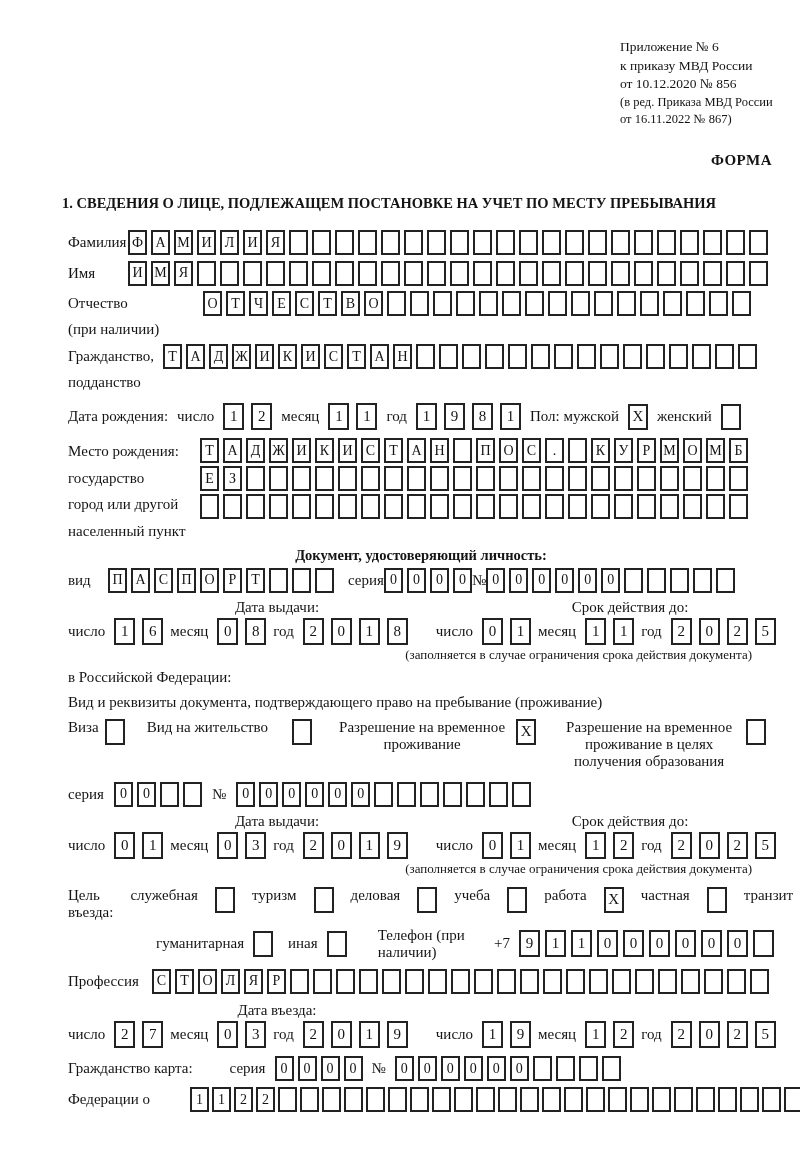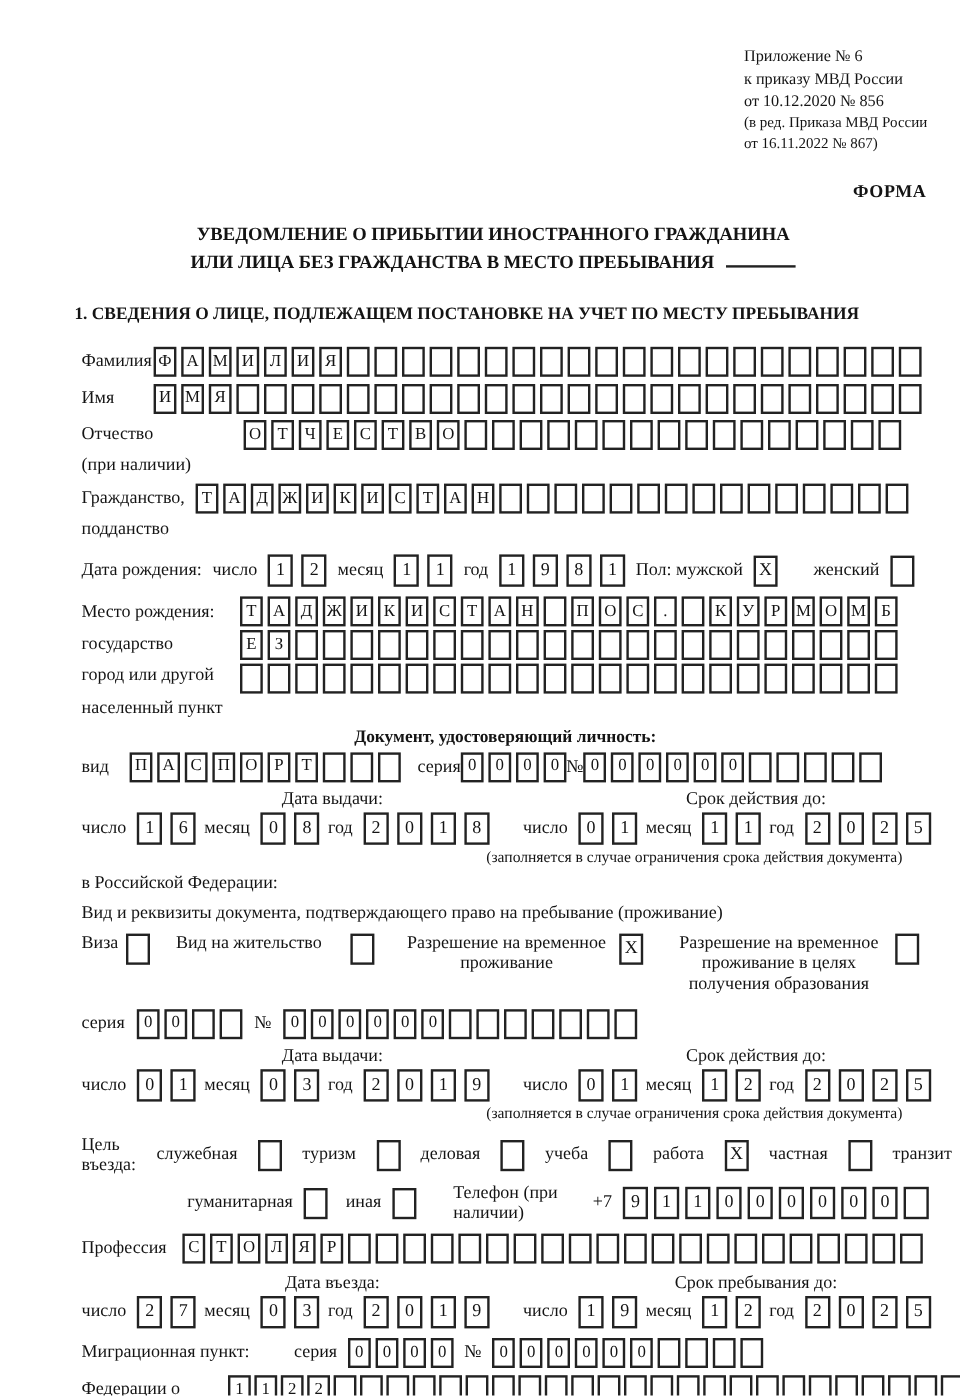--- a/index.html
+++ b/index.html
@@ -60,26 +60,20 @@
 
   <div class="hdr">
     <div>Приложение № 6</div>
     <div>к приказу МВД России</div>
     <div>от 10.12.2020 № 856</div>
     <div class="amend">(в ред. Приказа МВД России</div>
     <div class="amend">от 16.11.2022 № 867)</div>
     <div class="forma">ФОРМА</div>
   </div>
 
-  <div class="title">
-    <div>УВЕДОМЛЕНИЕ О ПРИБЫТИИ ИНОСТРАННОГО ГРАЖДАНИНА</div>
-    <div>
-      <span>ИЛИ ЛИЦА БЕЗ ГРАЖДАНСТВА В МЕСТО ПРЕБЫВАНИЯ</span><span class="blank-line"></span>
-    </div>
-  </div>
 
   <div class="sect">1. СВЕДЕНИЯ О ЛИЦЕ, ПОДЛЕЖАЩЕМ ПОСТАНОВКЕ НА УЧЕТ ПО МЕСТУ ПРЕБЫВАНИЯ</div>
 
   <div class="frow mt18">
     <div class="lblcol" style="width:60px">Фамилия</div>
     <div class="cells">
         <span class="cell">Ф</span>
         <span class="cell">А</span>
         <span class="cell">М</span>
         <span class="cell">И</span>
@@ -226,21 +220,21 @@
       </span>
     <span class="lbl">год</span>
     <span class="cells dates">
         <span class="dcell">1</span>
         <span class="dcell">9</span>
         <span class="dcell">8</span>
         <span class="dcell">1</span>
       </span>
     <span class="lbl">Пол: мужской</span>
     <span class="cb">X</span>
-    <span class="lbl" style="margin-left:21px">женский</span>
+    <span class="lbl" style="margin-left:0">женский</span>
     <span class="cb"></span>
   </div>
 
   <div class="frow mt8">
     <div class="lblcol" style="width:132px; line-height:1.78">
       <div>Место рождения:</div>
       <div>государство</div>
       <div>город или другой</div>
       <div>населенный пункт</div>
     </div>
@@ -506,21 +500,21 @@
             <span class="dcell">2</span>
             <span class="dcell">0</span>
             <span class="dcell">2</span>
             <span class="dcell">5</span>
           </span>
       </div>
     </div>
   </div>
   <div class="note mt2">(заполняется в случае ограничения срока действия документа)</div>
 
-  <div class="frow mt10" style="align-items:center; gap:17px">
+  <div class="frow mt10" style="align-items:flex-start; gap:17px">
     <span class="lbl">Цель въезда:</span>
     <span class="lbl">служебная</span>
     <span class="cb"></span>
     <span class="lbl">туризм</span>
     <span class="cb"></span>
     <span class="lbl">деловая</span>
     <span class="cb"></span>
     <span class="lbl">учеба</span>
     <span class="cb"></span>
     <span class="lbl">работа</span>
@@ -580,21 +574,20 @@
         <span class="cell"></span>
         <span class="cell"></span>
         <span class="cell"></span>
         <span class="cell"></span>
         <span class="cell"></span>
       </div>
   </div>
 
   <div class="cols mt8">
     <div class="col-l center lbl">Дата въезда:</div>
-    <div class="col-r center lbl">Срок пребывания до:</div>
   </div>
   <div class="cols mt2">
     <div class="col-l">
       <div class="dgroup">
         <span class="lbl">число</span>
         <span class="cells dates">
             <span class="dcell">2</span>
             <span class="dcell">7</span>
           </span>
         <span class="lbl">месяц</span>
@@ -628,21 +621,21 @@
             <span class="dcell">2</span>
             <span class="dcell">0</span>
             <span class="dcell">2</span>
             <span class="dcell">5</span>
           </span>
       </div>
     </div>
   </div>
 
   <div class="frow mt8" style="align-items:center; gap:9px">
-    <span class="lbl">Миграционная пункт:</span>
+    <span class="lbl">Гражданство карта:</span>
     <span class="lbl" style="margin-left:28px">серия</span>
     <span class="cells">
         <span class="cell">0</span>
         <span class="cell">0</span>
         <span class="cell">0</span>
         <span class="cell">0</span>
       </span>
     <span class="lbl">№</span>
     <span class="cells">
         <span class="cell">0</span>

